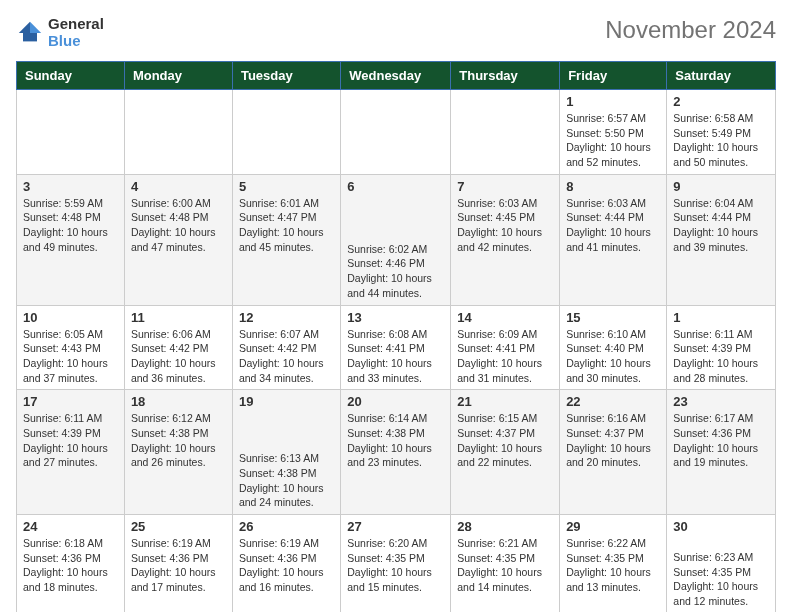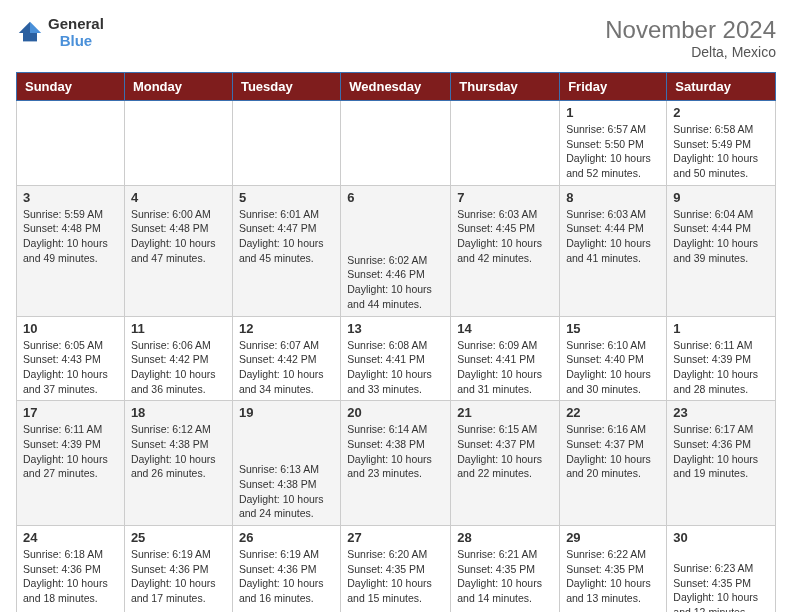--- a/index.html
+++ b/index.html
@@ -13,21 +13,20 @@
     .header-section {
       display: flex;
       justify-content: space-between;
       align-items: flex-start;
       margin-bottom: 12px;
     }
     .logo {
       display: flex;
       align-items: center;
       gap: 4px;
-      text-align: center;
     }
     .logo-text {
       display: flex;
       flex-direction: column;
       font-size: 15px;
       font-weight: bold;
       line-height: 1.1;
       color: #333;
     }
     .logo-text span:last-child { color: #4a90d9; }
@@ -46,21 +45,21 @@
     .location {
       font-size: 14px;
       color: #555;
     }
     .calendar {
       width: 100%;
       border-collapse: collapse;
       border: 1px solid #ccc;
     }
     .calendar th {
-      background-color: #7f1d1d;
+      background-color: #14532d;
       color: #fff;
       text-align: left;
       padding: 6px 8px;
       font-size: 13px;
       font-weight: bold;
       border: 1px solid #3a6faf;
     }
     .calendar td {
       vertical-align: top;
       padding: 4px 6px;
@@ -114,21 +113,20 @@
       <polygon points="20,4 4,20 20,20" fill="#2a5fa0"></polygon>
       <rect x="10" y="20" width="20" height="12" fill="#2a5fa0"></rect>
     </svg>
     <div class="logo-text">
       <span>General</span>
       <span>Blue</span>
     </div>
   </div>
   <div class="title-section">
     <div class="month-title">November 2024</div>
-    <div class="location">Delta, Mexico</div>
   </div>
 </div>
 
 <table class="calendar">
   <thead>
     <tr>
     <th>Sunday</th>
         <th>Monday</th>
         <th>Tuesday</th>
         <th>Wednesday</th>

